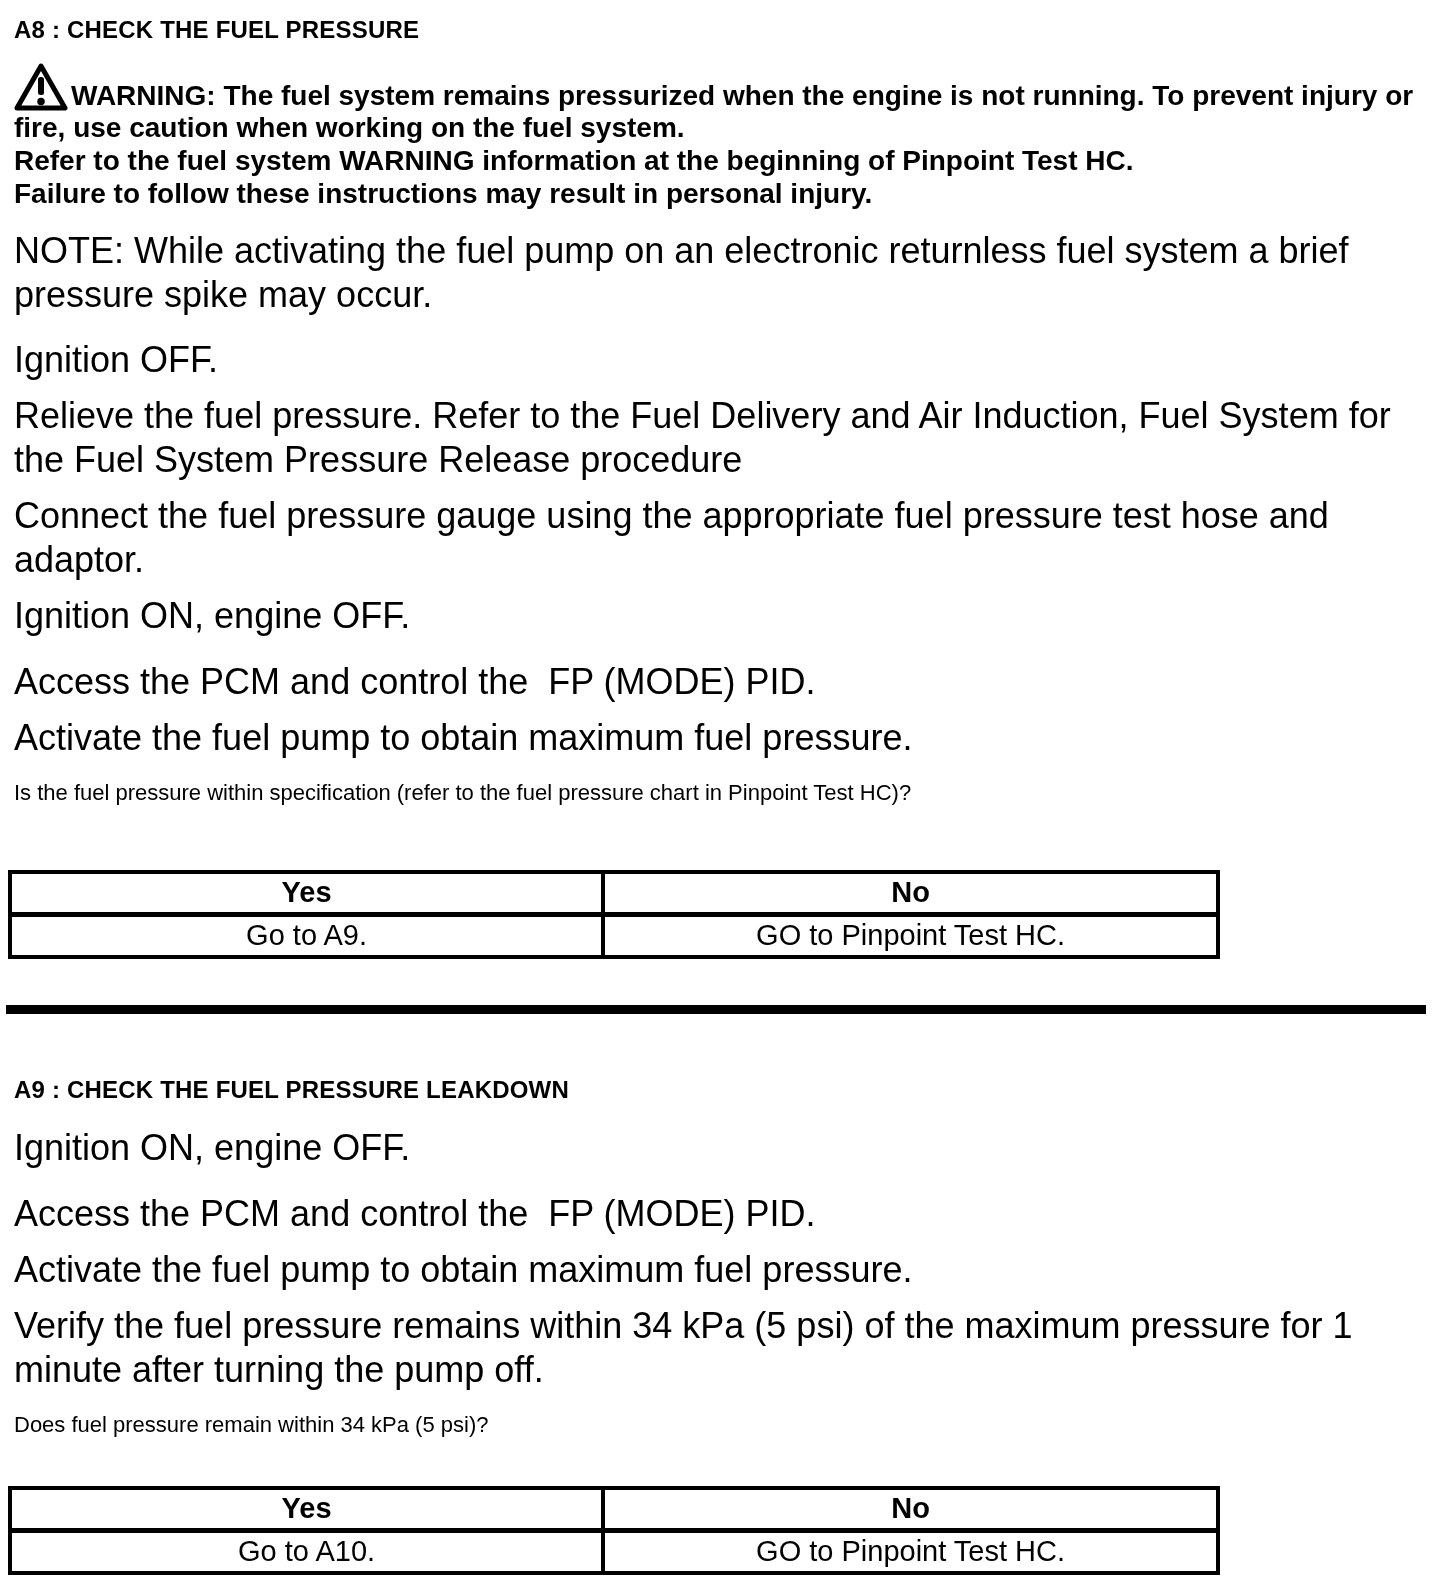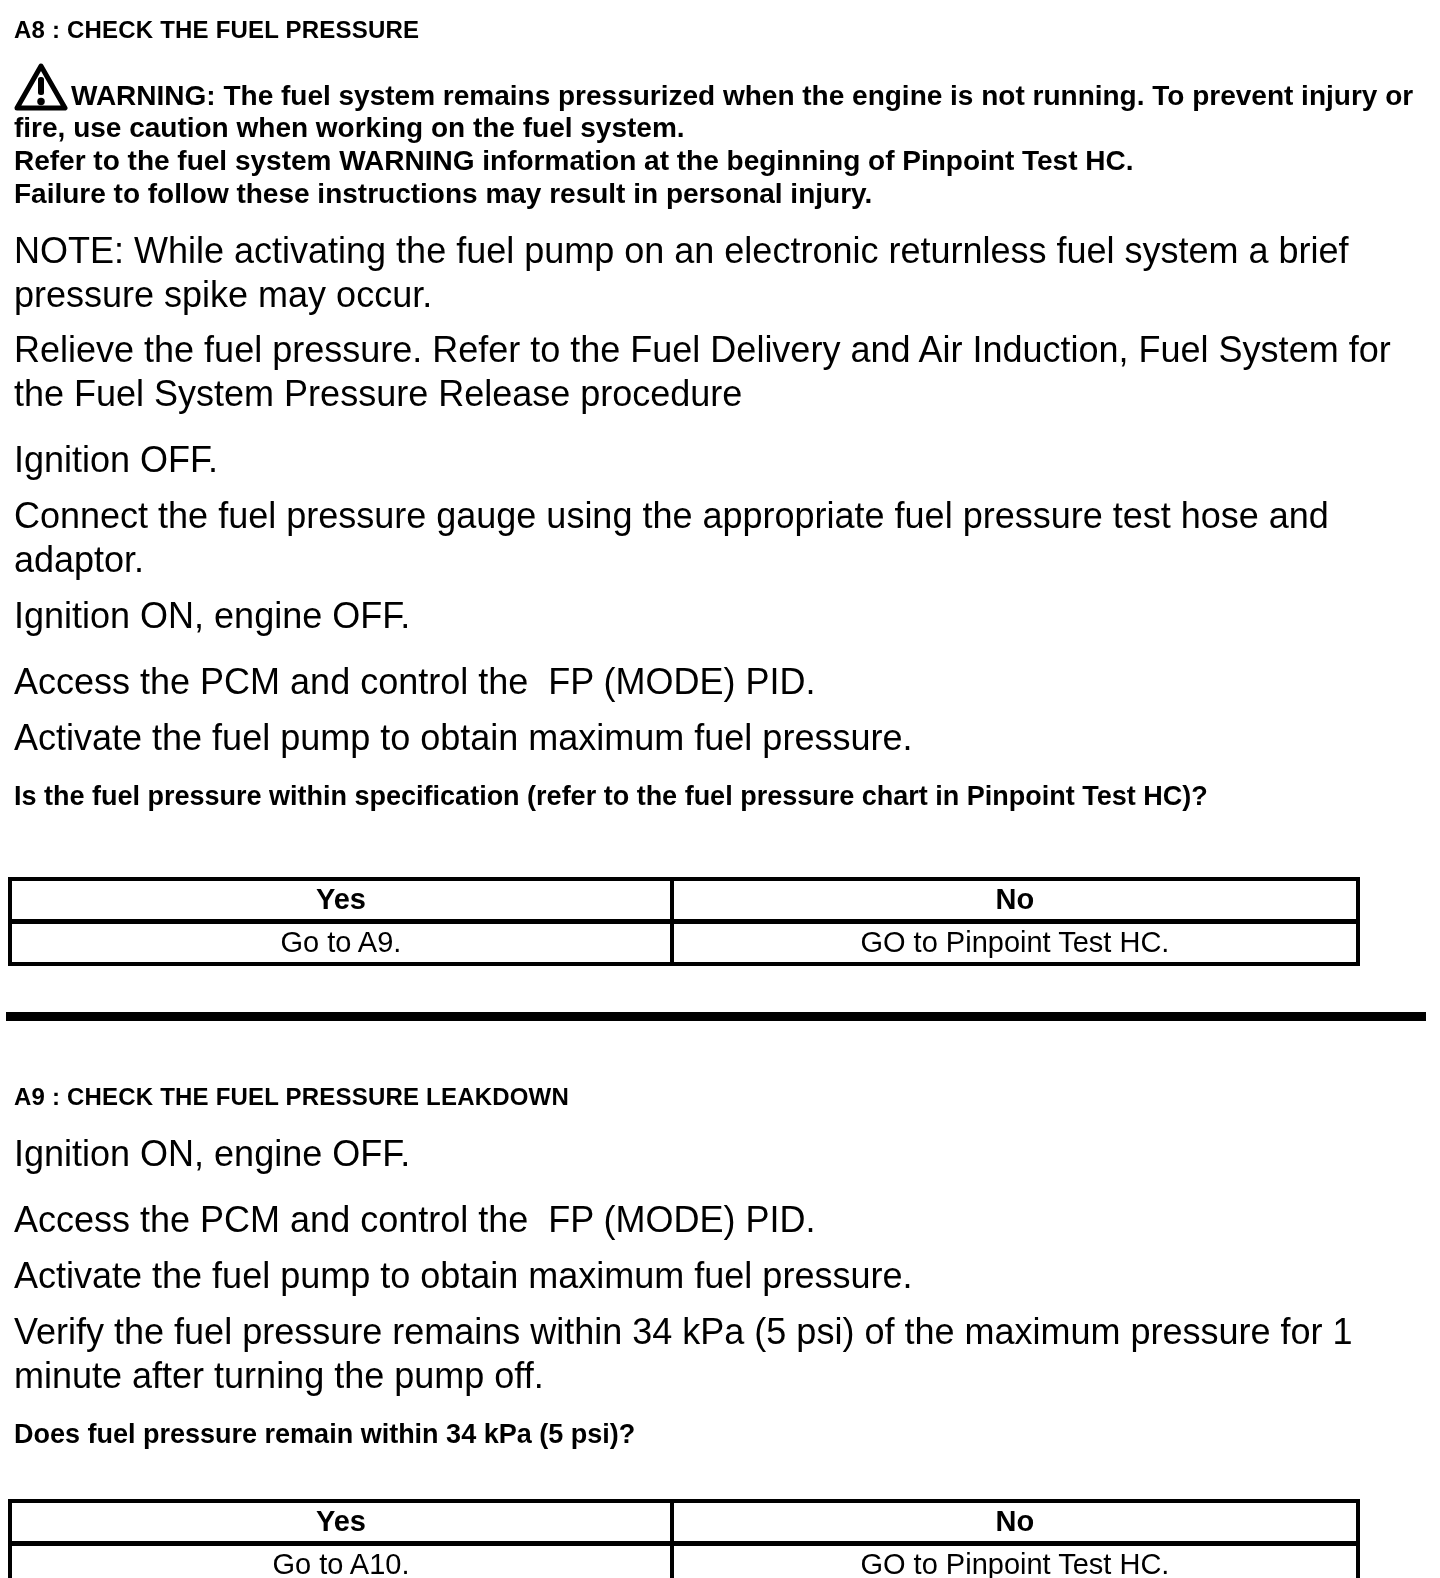--- a/index.html
+++ b/index.html
@@ -38,31 +38,31 @@
   .body {
     font-size: 36px;
     line-height: 1.22;
     margin: 12px 0 0 0;
     white-space: pre-wrap;
   }
   .note { margin-top: 18px; }
   .sp   { margin-top: 22px; }
 
   .q {
-    font-size: 27px;
-    font-weight: bold;
+    font-size: 22px;
+    font-weight: normal;
     line-height: 1.22;
     margin: 20px 0 0 0;
     white-space: pre-wrap;
   }
 
   table.decision {
     border-collapse: collapse;
     table-layout: fixed;
-    width: 1352px;
+    width: 1212px;
     margin-left: -6px;
     background: #ffffff;
   }
   table.decision.mt-64 { margin-top: 64px; }
   table.decision.mt-48 { margin-top: 48px; }
   table.decision th, table.decision td {
     border: 4px solid #000000;
     font-size: 29px;
     text-align: center;
     padding: 2px 4px 3px 4px;
@@ -96,22 +96,22 @@
               <path d="M54 8 L102 92 L6 92 Z" fill="none" stroke="#000000" stroke-width="10" stroke-linejoin="round"></path>
               <rect x="48" y="30" width="12" height="36" rx="5" fill="#000000"></rect>
               <circle cx="54" cy="79" r="7.5" fill="#000000"></circle>
             </svg></span><span>WARNING: The fuel system remains pressurized when the engine is not running. To prevent injury or fire, use caution when working on the fuel system.</span></p>
       <p class="warn-line">Refer to the fuel system WARNING information at the beginning of Pinpoint Test HC.</p>
       <p class="warn-line">Failure to follow these instructions may result in personal injury.</p>
     </div>
 
     <p class="body note">NOTE: While activating the fuel pump on an electronic returnless fuel system a brief pressure spike may occur.</p>
 
+    <p class="body sp">Ignition OFF.</p>
     <p class="body">Relieve the fuel pressure. Refer to the Fuel Delivery and Air Induction, Fuel System for the Fuel System Pressure Release procedure</p>
-    <p class="body sp">Ignition OFF.</p>
     <p class="body">Connect the fuel pressure gauge using the appropriate fuel pressure test hose and adaptor.</p>
     <p class="body">Ignition ON, engine OFF.</p>
     <p class="body sp">Access the PCM and control the  FP (MODE) PID.</p>
     <p class="body">Activate the fuel pump to obtain maximum fuel pressure.</p>
 
     <p class="q">Is the fuel pressure within specification (refer to the fuel pressure chart in Pinpoint Test HC)?</p>
 
     <table class="decision mt-64">
       <colgroup>
           <col class="c1">

